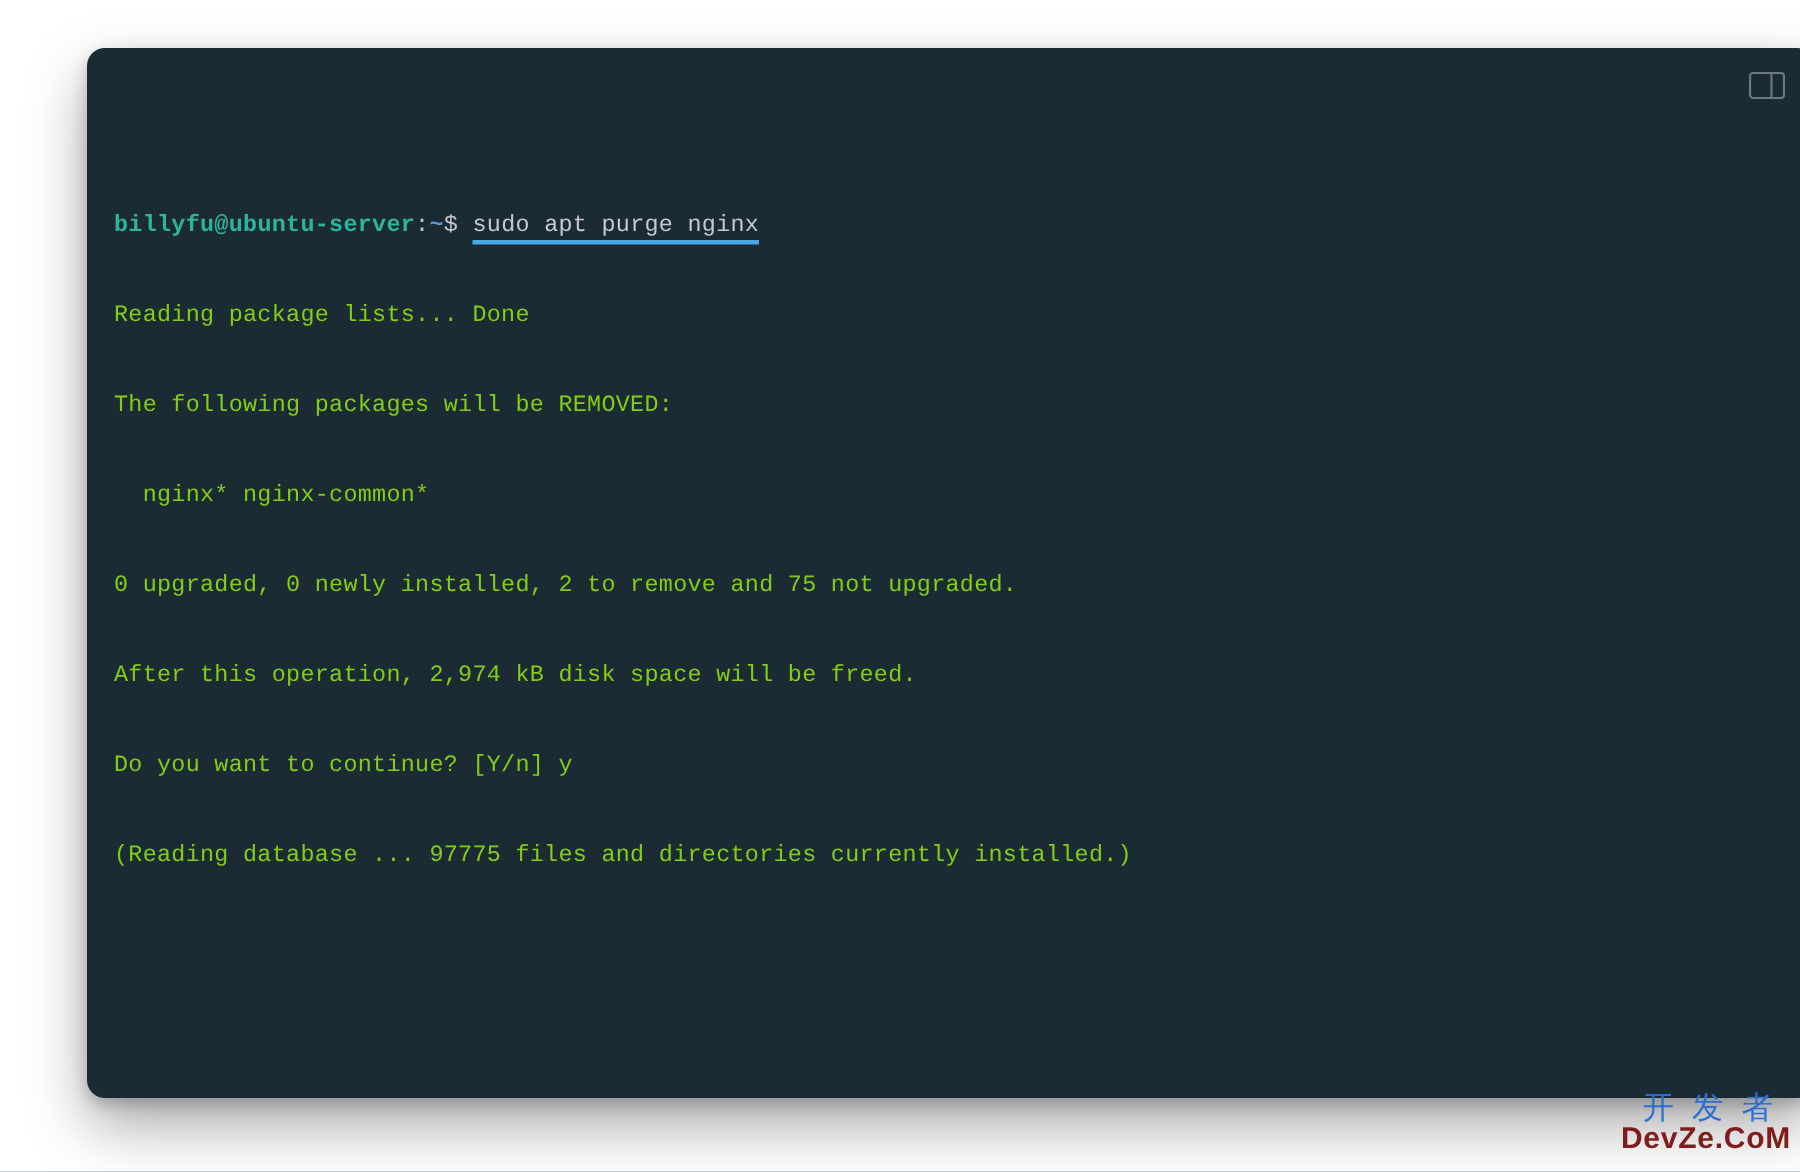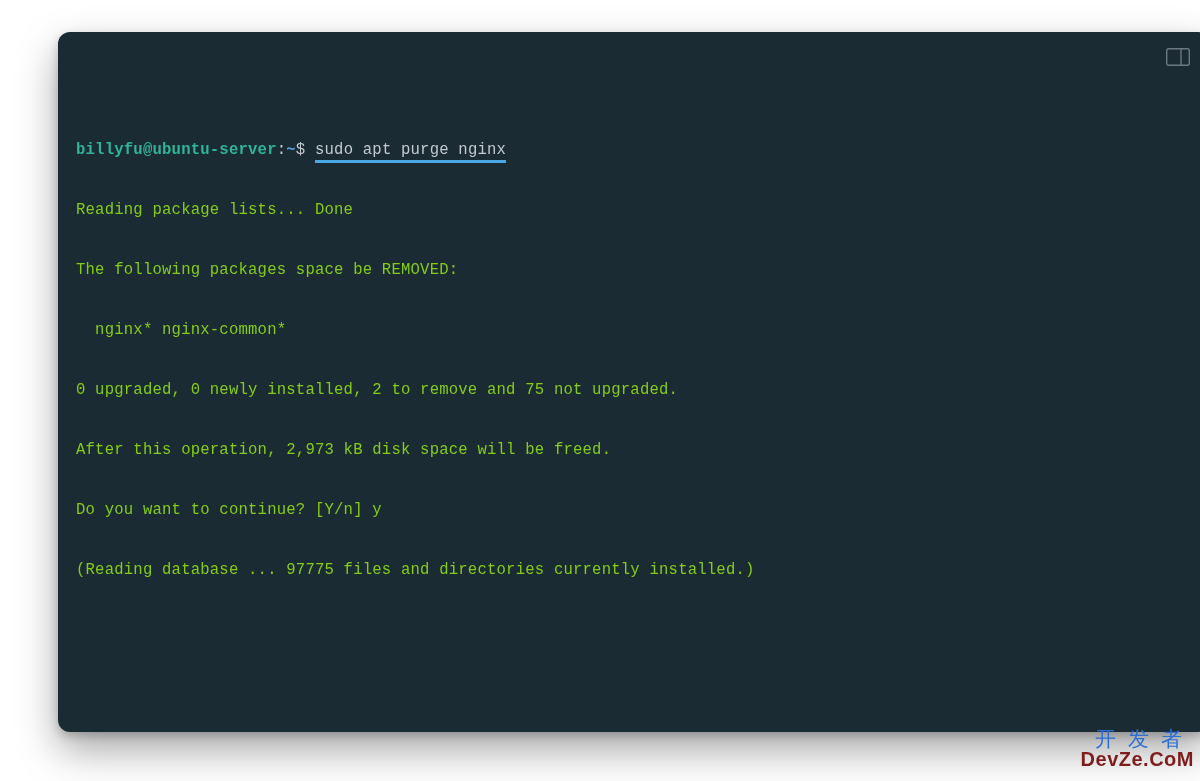--- a/index.html
+++ b/index.html
@@ -93,24 +93,24 @@
         <rect x="0.7" y="0.7" width="22.6" height="16.6" rx="2"></rect>
         <line x1="15" y1="0.7" x2="15" y2="17.3"></line>
       </svg>
     </div>
   </div>
 
   <div class="term-content">
 
     <span class="line"><span class="user">billyfu</span><span class="at">@</span><span class="host">ubuntu-server</span><span class="colon">:</span><span class="path">~</span><span class="dollar">$ </span><span class="cmd">sudo apt purge nginx</span></span>
     <span class="line out">Reading package lists... Done</span>
-    <span class="line out">The following packages space be REMOVED:</span>
+    <span class="line out">The following packages will be REMOVED:</span>
     <span class="line out">  nginx* nginx-common*</span>
     <span class="line out">0 upgraded, 0 newly installed, 2 to remove and 75 not upgraded.</span>
-    <span class="line out">After this operation, 2,973 kB disk space will be freed.</span>
+    <span class="line out">After this operation, 2,974 kB disk space will be freed.</span>
     <span class="line out">Do you want to continue? [Y/n] y</span>
     <span class="line out">(Reading database ... 97775 files and directories currently installed.)</span>
     
     
     
     
     
     
     
 

